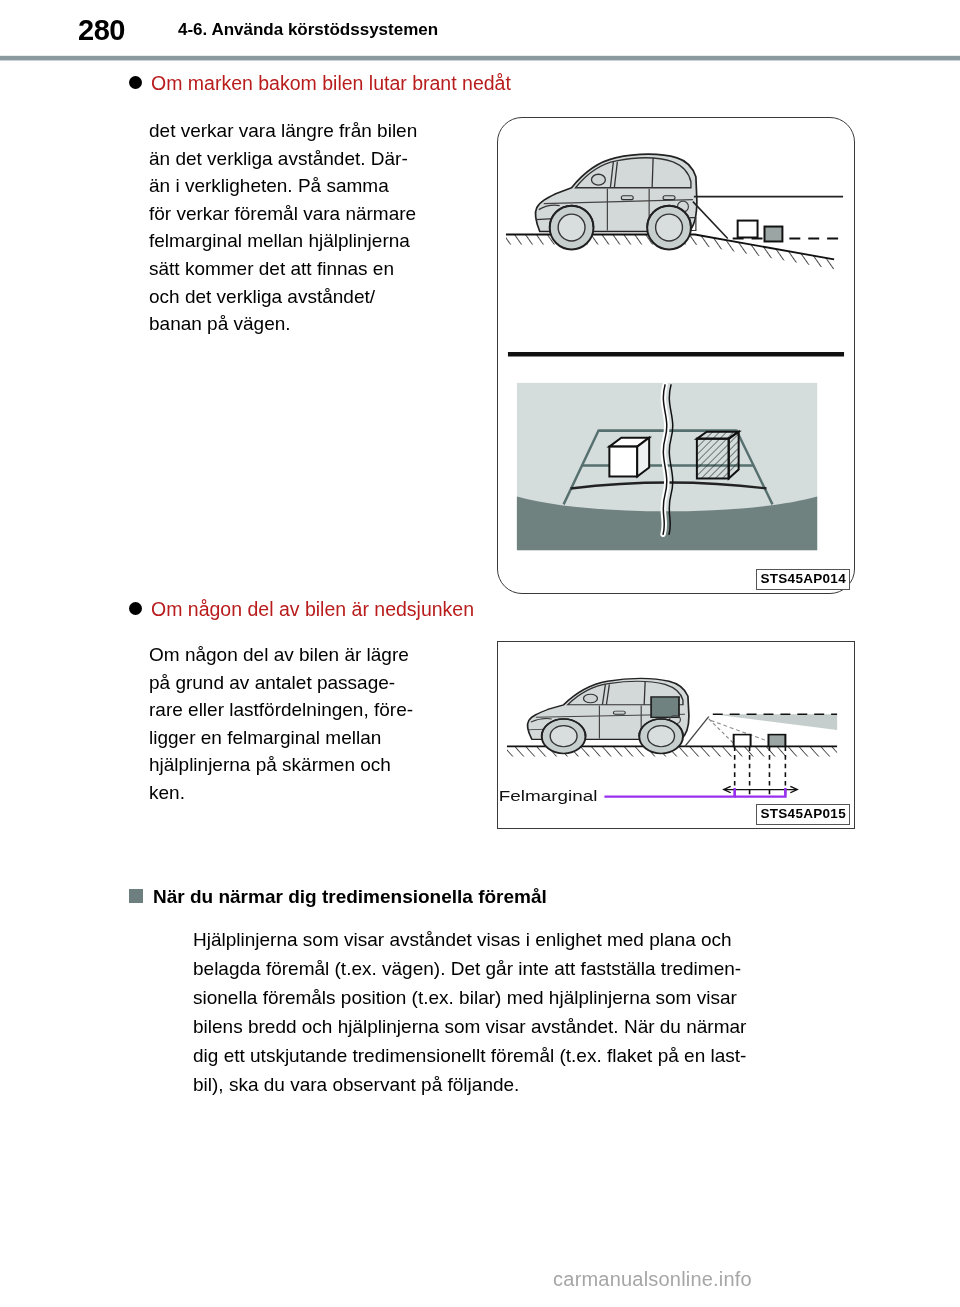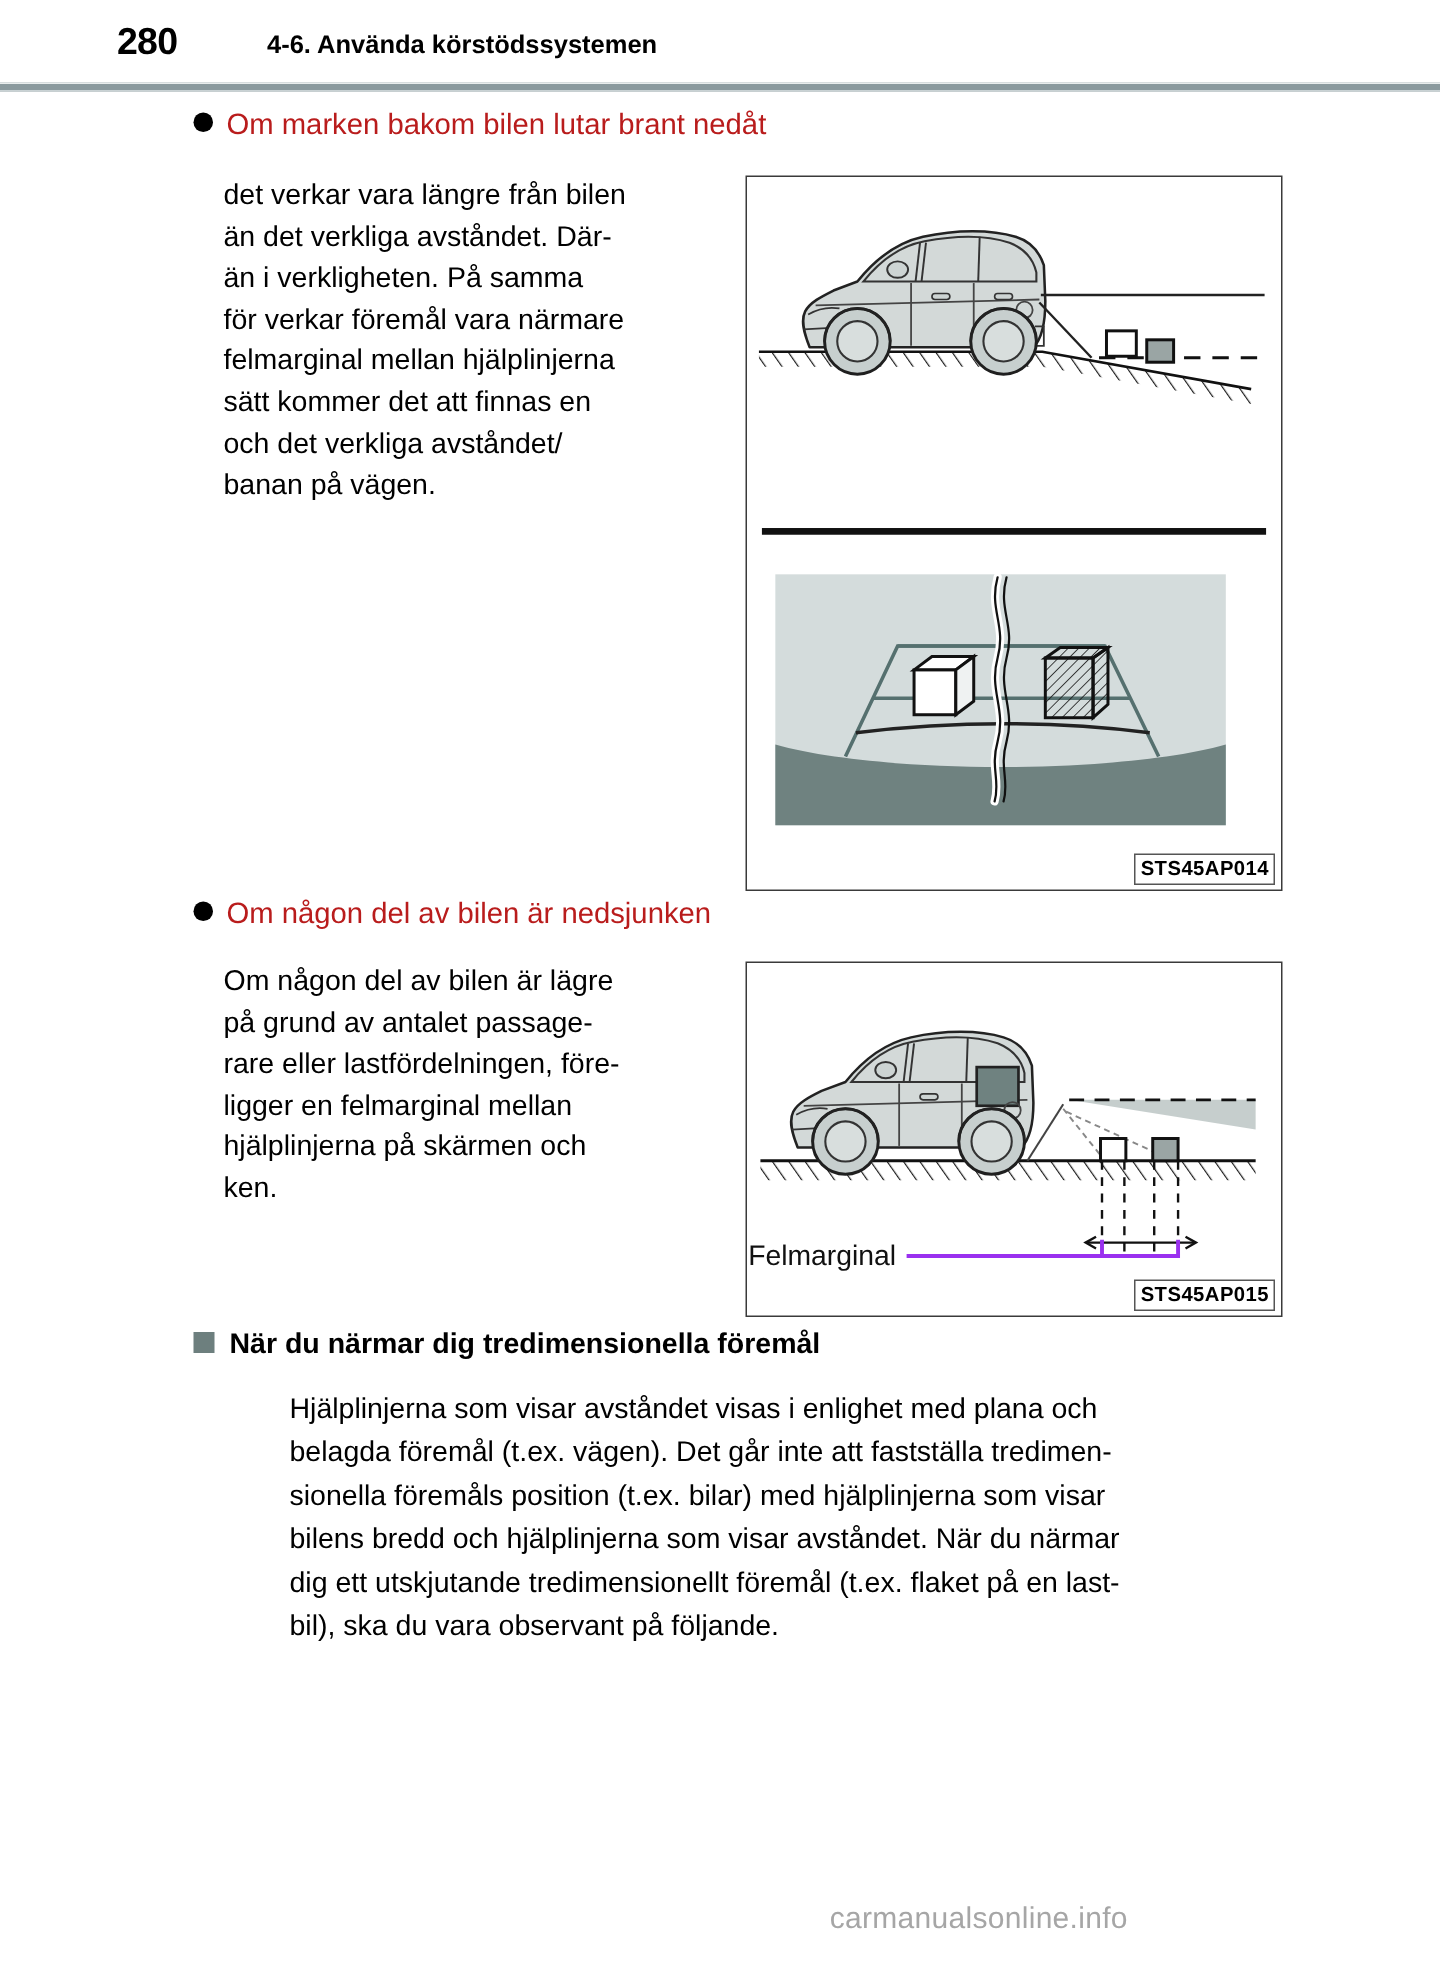--- a/index.html
+++ b/index.html
@@ -20,21 +20,21 @@
   #page-header {
     position: absolute;
     left: 0; top: 0;
     width: 960px;
     height: 56px;
   }
   #page-number {
     position: absolute;
     left: 78px;
     top: 14px;
-    font-size: 25px;
+    font-size: 29px;
     font-weight: bold;
     letter-spacing: -0.5px;
   }
   #chapter-title {
     position: absolute;
     left: 178px;
     top: 20px;
     font-size: 17px;
     font-weight: bold;
   }
@@ -158,21 +158,21 @@
   <p>det verkar vara längre från bilen</p>
   <p>än det verkliga avståndet. Där-</p>
   <p>än i verkligheten. På samma</p>
   <p>för verkar föremål vara närmare</p>
   <p>felmarginal mellan hjälplinjerna</p>
   <p>sätt kommer det att finnas en</p>
   <p>och det verkliga avståndet/</p>
   <p class="last-line">banan på vägen.</p>
 </div>
 
-<div class="figure-box" style="left:497px; top:117px; width:358px; height:477px;">
+<div class="figure-box" style="left:497px; top:117px; width:358px; height:477px;border-radius:25px;">
   <svg class="fig-svg" viewBox="0 0 358 477" preserveAspectRatio="none">
     <defs>
       <pattern id="hatchGround1" width="9" height="9" patternTransform="rotate(-35)" patternUnits="userSpaceOnUse">
         <line x1="0" y1="0" x2="0" y2="9" stroke="#1b1b1b" stroke-width="1.6"></line>
       </pattern>
       <pattern id="hatchBox1" width="5" height="5" patternTransform="rotate(45)" patternUnits="userSpaceOnUse">
         <line x1="0" y1="0" x2="0" y2="5" stroke="#1b1b1b" stroke-width="1.1"></line>
       </pattern>
     </defs>
 
@@ -280,21 +280,21 @@
 
 <div class="body-col" style="left:149px; top:641px; width:333px;">
   <p>Om någon del av bilen är lägre</p>
   <p>på grund av antalet passage-</p>
   <p>rare eller lastfördelningen, före-</p>
   <p>ligger en felmarginal mellan</p>
   <p>hjälplinjerna på skärmen och</p>
   <p class="last-line">ken.</p>
 </div>
 
-<div class="figure-box" style="left:497px; top:641px; width:358px; height:237px;">
+<div class="figure-box" style="left:497px; top:641px; width:358px; height:188px;">
   <svg class="fig-svg" viewBox="0 0 358 237" preserveAspectRatio="none">
     <defs>
       <pattern id="hatchGround2" width="9" height="9" patternTransform="rotate(-35)" patternUnits="userSpaceOnUse">
         <line x1="0" y1="0" x2="0" y2="9" stroke="#1b1b1b" stroke-width="1.6"></line>
       </pattern>
     </defs>
 
     <path d="M 9 133 L 341 133 L 341 146 L 9 146 Z" fill="url(#hatchGround2)"></path>
     <line x1="9" y1="133" x2="341" y2="133" stroke="#111" stroke-width="2"></line>
 

